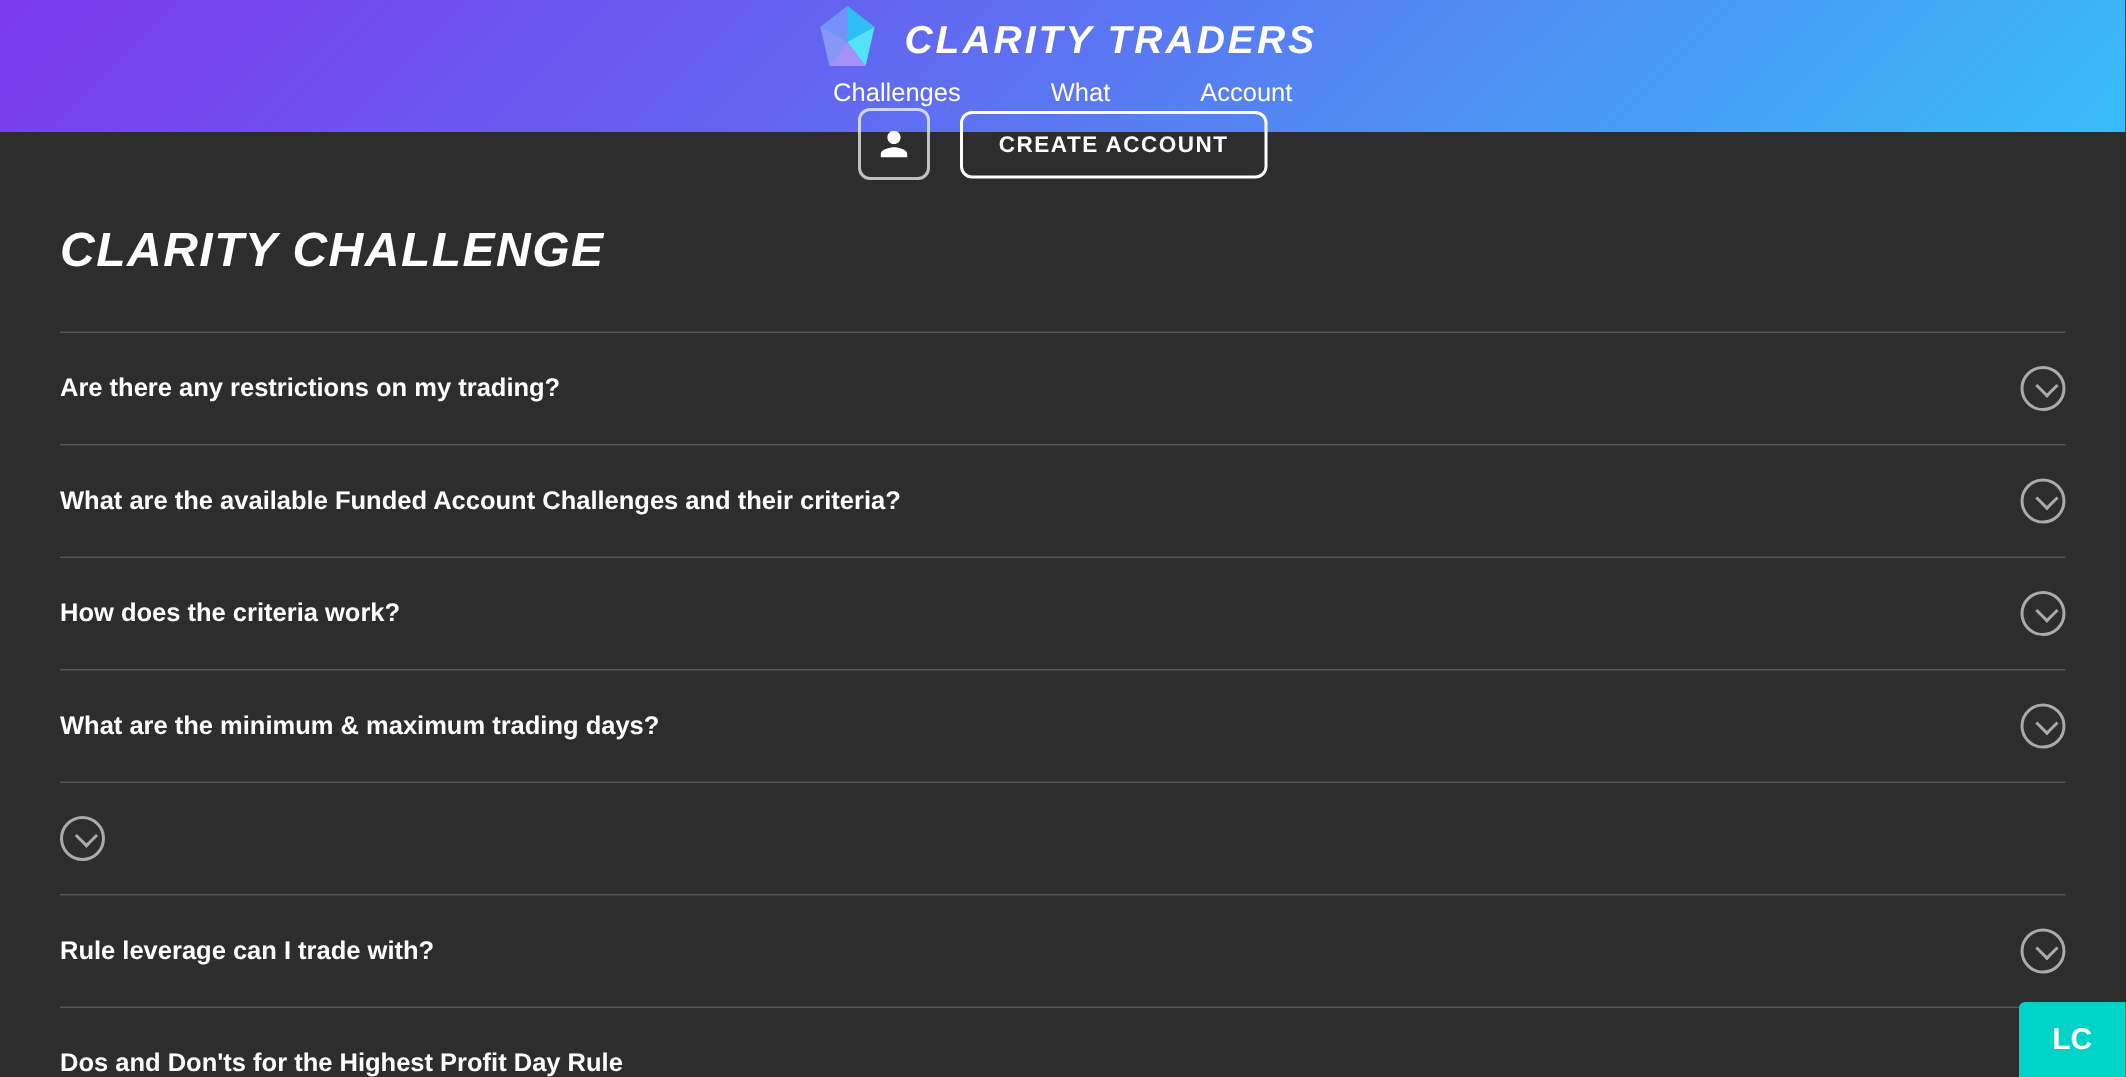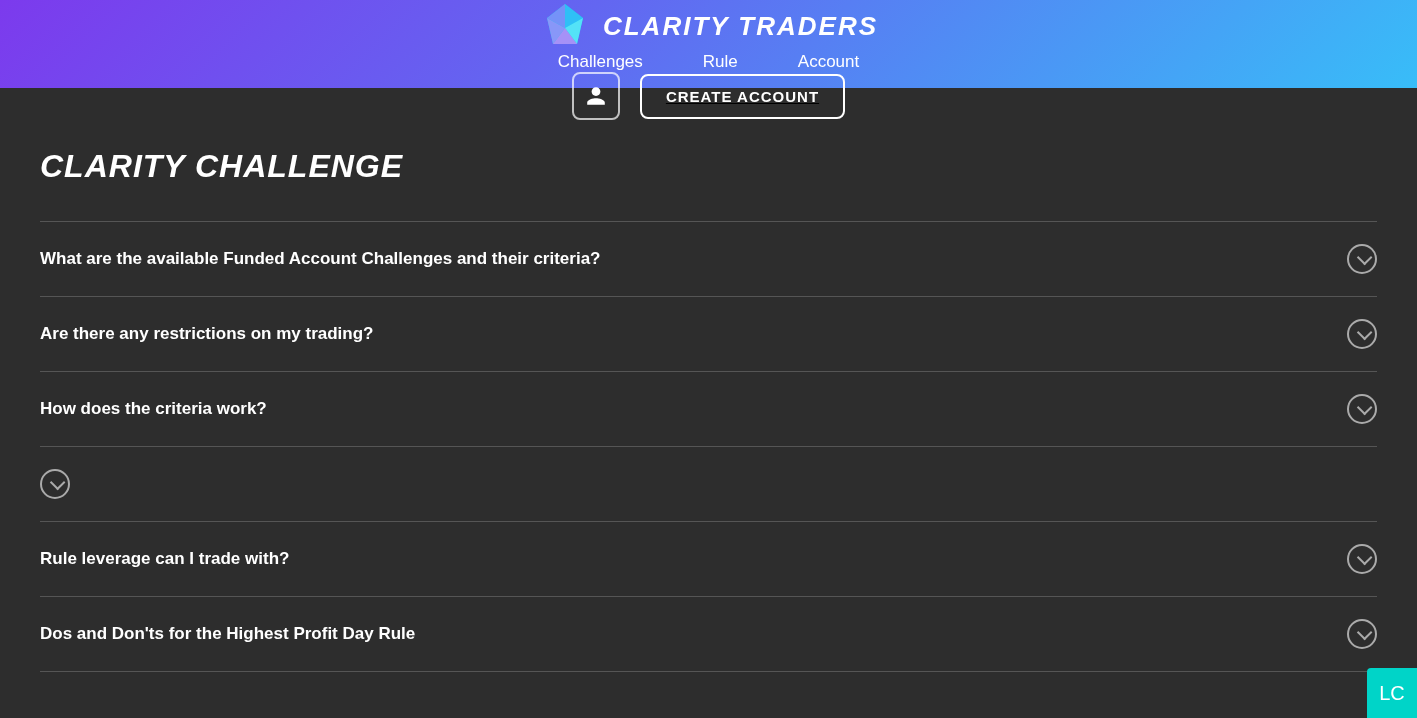--- a/index.html
+++ b/index.html
@@ -60,21 +60,20 @@
       font-size: 17px;
       font-weight: 500;
       text-decoration: none;
       cursor: pointer;
     }
 
     .header-actions {
       display: flex;
       align-items: center;
       gap: 20px;
-      text-decoration: underline;
     }
 
     .user-icon-btn {
       width: 48px;
       height: 48px;
       border: 2px solid rgba(255,255,255,0.7);
       border-radius: 8px;
       background: transparent;
       display: flex;
       align-items: center;
@@ -159,28 +158,28 @@
       border-right: 2px solid #aaa;
       border-bottom: 2px solid #aaa;
       transform: rotate(45deg) translateY(-3px);
     }
 
     
     .corner-widget {
       position: fixed;
       bottom: 0;
       right: 0;
-      width: 50px;
+      width: 71px;
       height: 50px;
       background: #00d4c8;
       display: flex;
       align-items: center;
       justify-content: center;
       font-size: 20px;
-      font-weight: normal;
+      font-weight: bold;
       color: white;
       border-radius: 4px 0 0 0;
     }
   </style>
 </head>
 <body>
 
 <header>
   <div class="header-left">
     <svg class="logo-icon" viewBox="0 0 52 52" xmlns="http://www.w3.org/2000/svg">
@@ -190,48 +189,52 @@
       <polygon points="26,4 8,18 26,28" fill="#818cf8" opacity="0.9"></polygon>
       <polygon points="8,18 14,44 26,28" fill="#a78bfa" opacity="0.8"></polygon>
       <polygon points="44,18 38,44 26,28" fill="#67e8f9" opacity="0.8"></polygon>
       <polygon points="14,44 38,44 26,28" fill="#e879f9" opacity="0.7"></polygon>
     </svg>
     <span class="brand-name">CLARITY TRADERS</span>
   </div>
 
   <nav class="header-nav">
     <a class="nav-link">Challenges</a>
-    <a class="nav-link">Rule</a>
+    <a class="nav-link">What</a>
     <a class="nav-link">Account</a>
   </nav>
 
   <div class="header-actions">
     <button class="user-icon-btn">
       <svg viewBox="0 0 24 24" xmlns="http://www.w3.org/2000/svg">
         <path d="M12 12c2.7 0 4.8-2.1 4.8-4.8S14.7 2.4 12 2.4 7.2 4.5 7.2 7.2 9.3 12 12 12zm0 2.4c-3.2 0-9.6 1.6-9.6 4.8v2.4h19.2v-2.4c0-3.2-6.4-4.8-9.6-4.8z"></path>
       </svg>
     </button>
     <button class="create-account-btn">CREATE ACCOUNT</button>
   </div>
 </header>
 
 <main>
   <h1 class="section-title">CLARITY CHALLENGE</h1>
 
   <ul class="faq-list">
     <li class="faq-item">
+      <span class="faq-question">Are there any restrictions on my trading?</span>
+      <div class="chevron-icon"></div>
+    </li>
+    <li class="faq-item">
       <span class="faq-question">What are the available Funded Account Challenges and their criteria?</span>
       <div class="chevron-icon"></div>
     </li>
     <li class="faq-item">
-      <span class="faq-question">Are there any restrictions on my trading?</span>
-      <div class="chevron-icon"></div>
-    </li>
-    <li class="faq-item">
       <span class="faq-question">How does the criteria work?</span>
+      <div class="chevron-icon"></div>
+    </li>
+    <li class="faq-item">
+      <span class="faq-question">What are the minimum &amp; maximum trading days?</span>
       <div class="chevron-icon"></div>
     </li>
     <li class="faq-item">
       <div class="chevron-icon"></div>
     </li>
     <li class="faq-item">
       <span class="faq-question">Rule leverage can I trade with?</span>
       <div class="chevron-icon"></div>
     </li>
     <li class="faq-item">

